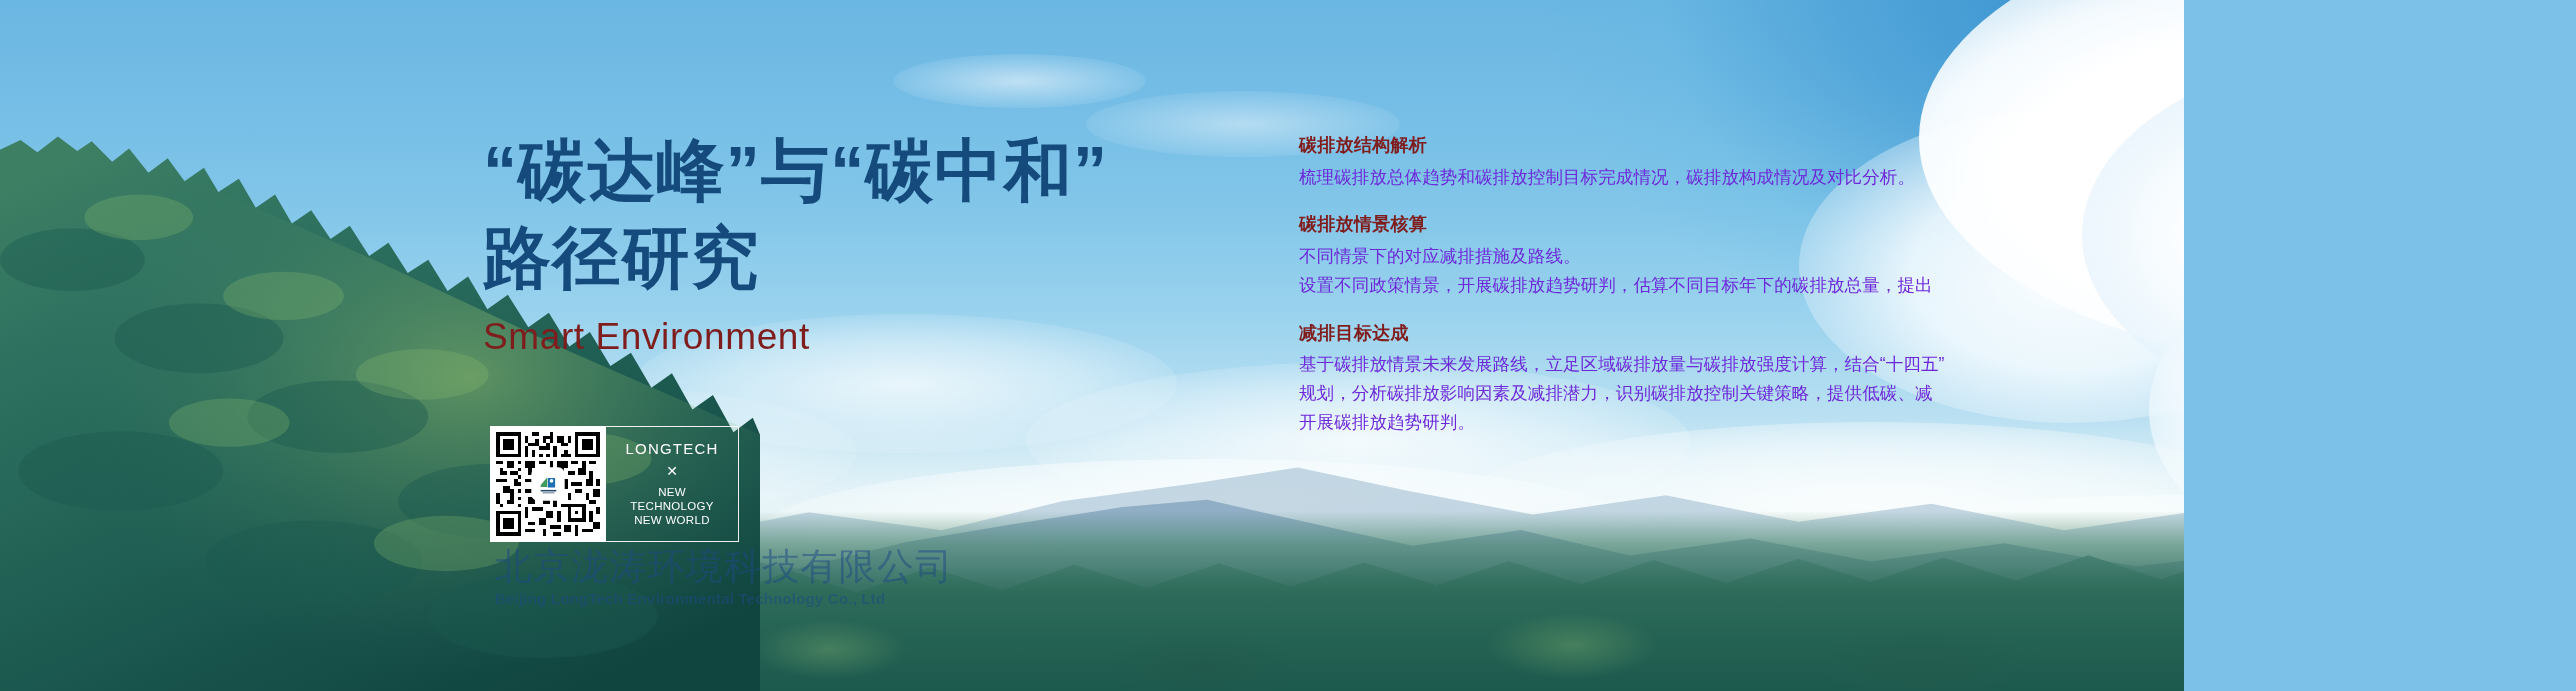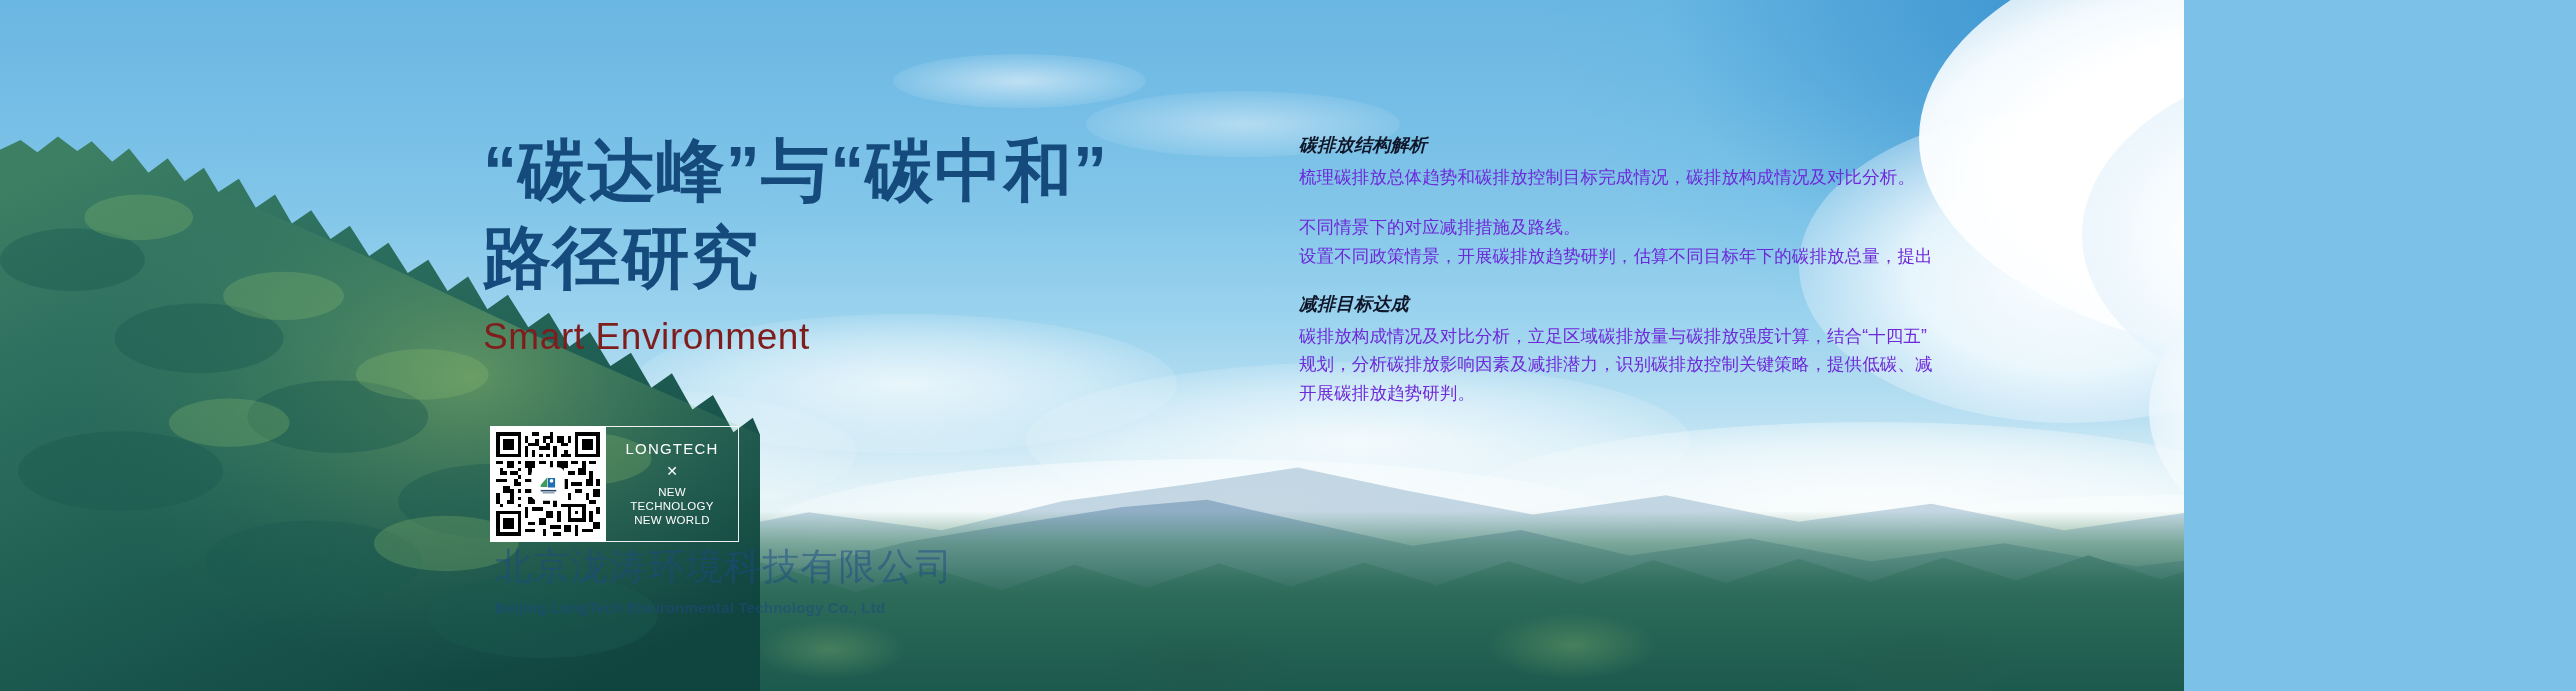--- a/index.html
+++ b/index.html
@@ -180,34 +180,33 @@
   .badge-tag   { font-size:11.5px; line-height:1.22; font-weight:400; letter-spacing:0.3px; }
 
   
   .watermark {
     position:absolute; left:495px; top:548px;
     color:rgba(28,74,132,0.52);
     pointer-events:none;
     white-space:nowrap;
   }
   .wm-cn { font-size:37px; font-weight:400; line-height:1.05; letter-spacing:1.2px; }
-  .wm-en { font-size:15px; font-weight:600; line-height:1.3; letter-spacing:0.2px; margin-top:11px; }
+  .wm-en { font-size:15px; font-weight:600; line-height:1.3; letter-spacing:0.2px; margin-top:2px; }
 
   
   .info-col {
     position:absolute; left:1299px; top:134px;
     width:905px;
   }
   .info-item { margin-bottom:22px; }
   .info-item:last-child { margin-bottom:0; }
   .info-head {
-    font-size:18px; font-weight:700; color:#0f172a;
+    font-size:18px; font-weight:700; color:#7f1d1d;
     letter-spacing:0.3px; line-height:1.3;
     margin-bottom:5.4px;
-    font-style:italic;
   }
   .info-body {
     font-size:17.5px; font-weight:400; color:#6d28d9;
     line-height:1.64; letter-spacing:0.1px;
     max-width:881px;
   }
   .info-body p { margin:0; }
 </style>
 </head>
 <body>
@@ -480,30 +479,31 @@
   <div class="info-col">
 
     <div class="info-item">
       <div class="info-head">碳排放结构解析</div>
       <div class="info-body">
         <p>梳理碳排放总体趋势和碳排放控制目标完成情况，碳排放构成情况及对比分析。</p>
       </div>
     </div>
 
     <div class="info-item">
+      <div class="info-head">碳排放情景核算</div>
       <div class="info-body">
         <p>不同情景下的对应减排措施及路线。</p>
         <p>设置不同政策情景，开展碳排放趋势研判，估算不同目标年下的碳排放总量，提出</p>
       </div>
     </div>
 
     <div class="info-item">
       <div class="info-head">减排目标达成</div>
       <div class="info-body">
-        <p>碳排放构成情况及对比分析，立足区域碳排放量与碳排放强度计算，结合“十四五”</p>
+        <p>基于碳排放情景未来发展路线，立足区域碳排放量与碳排放强度计算，结合“十四五”</p>
         <p>规划，分析碳排放影响因素及减排潜力，识别碳排放控制关键策略，提供低碳、减</p>
         <p>开展碳排放趋势研判。</p>
       </div>
     </div>
 
   </div>
 
 </div>
 
 

